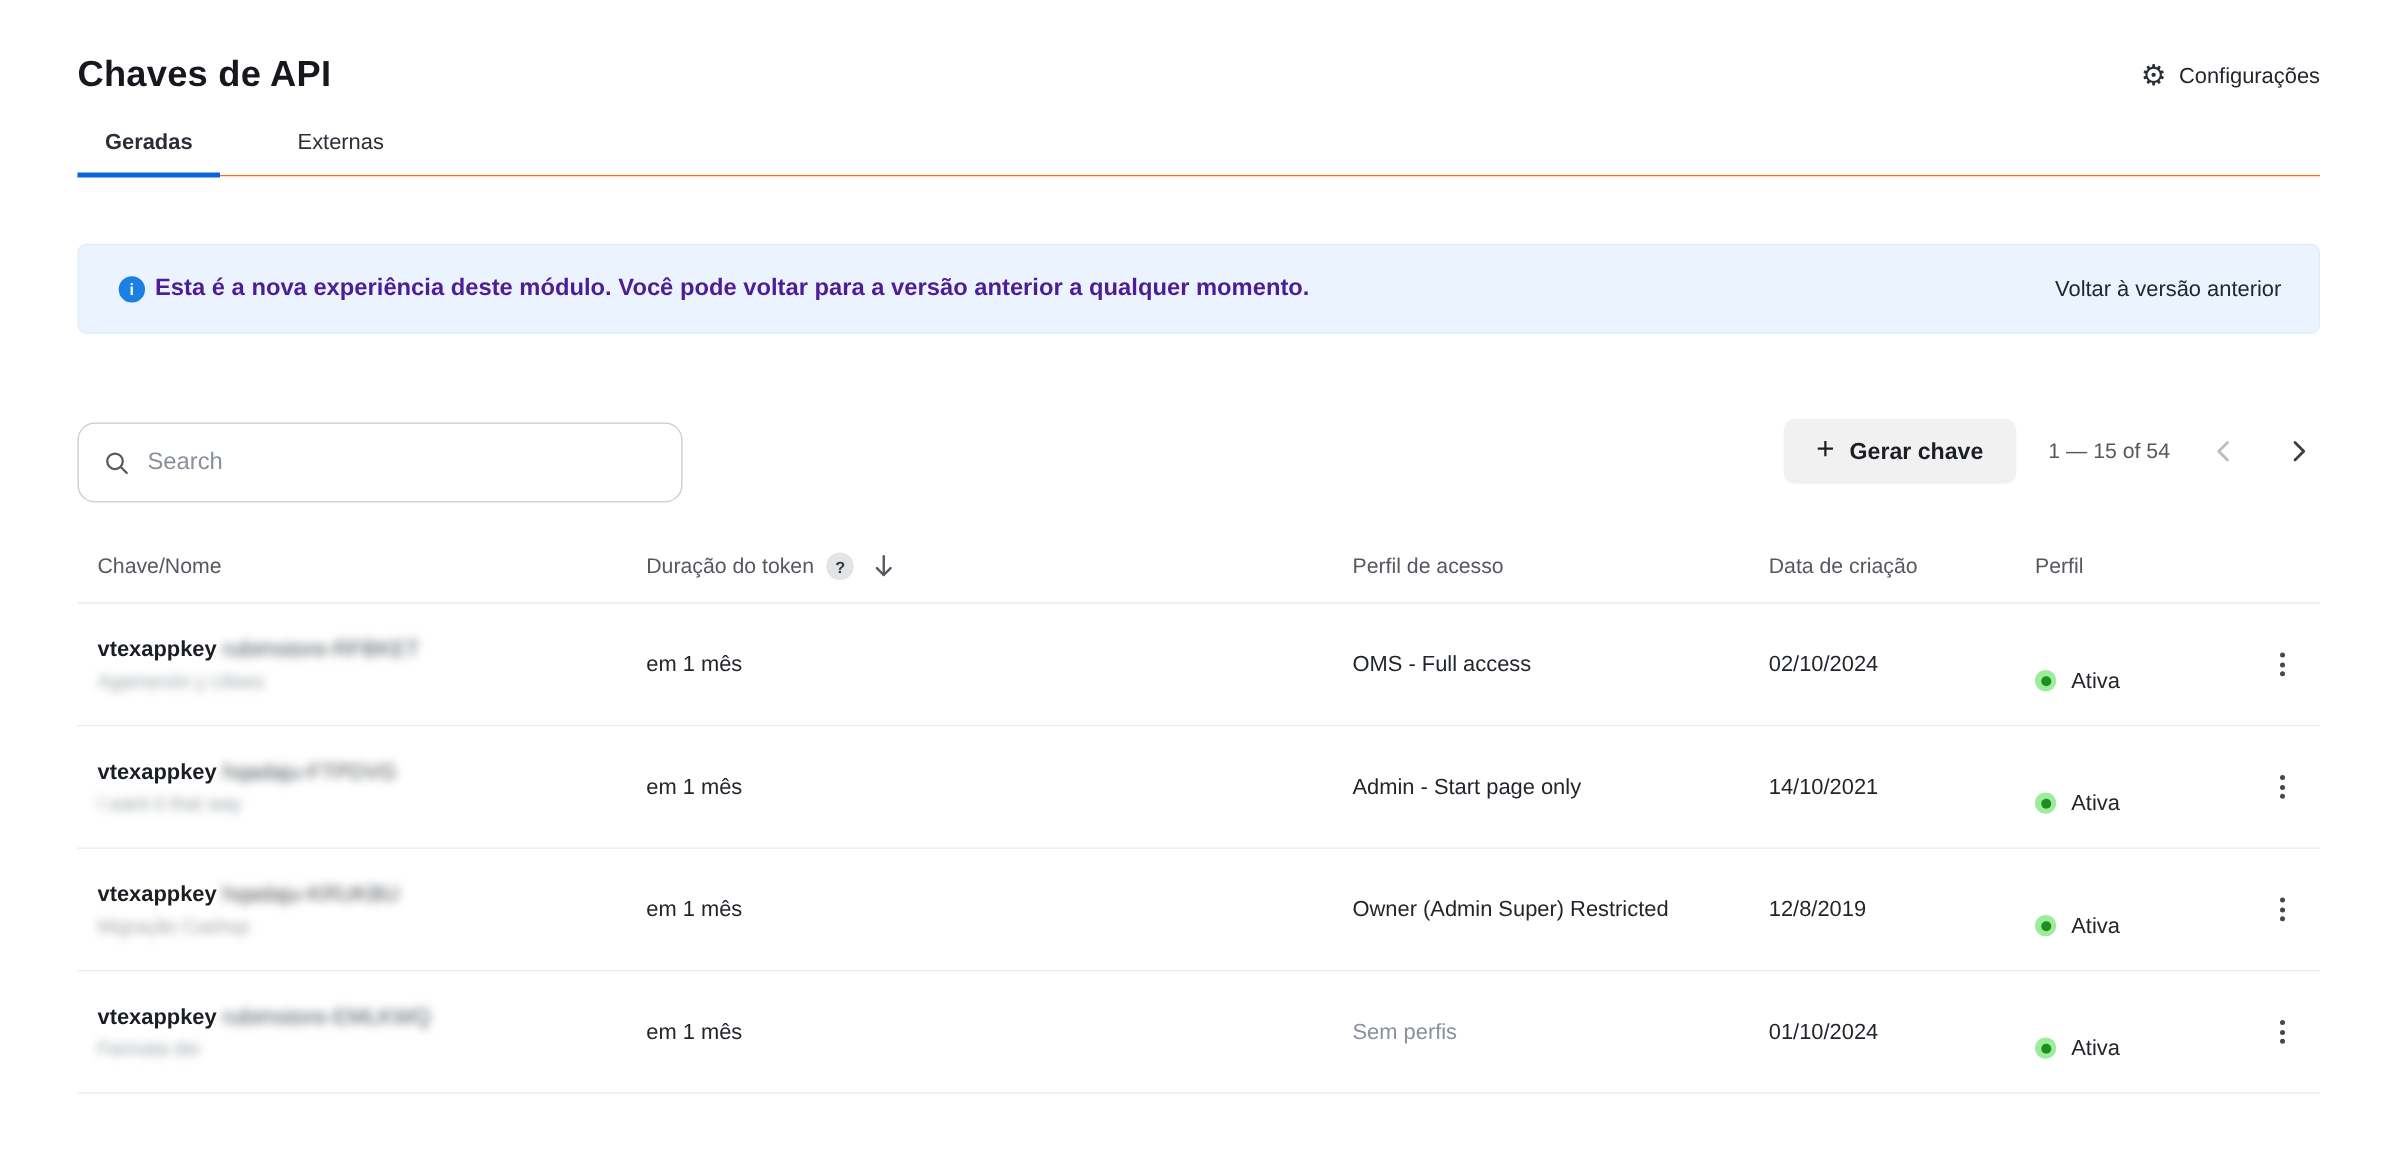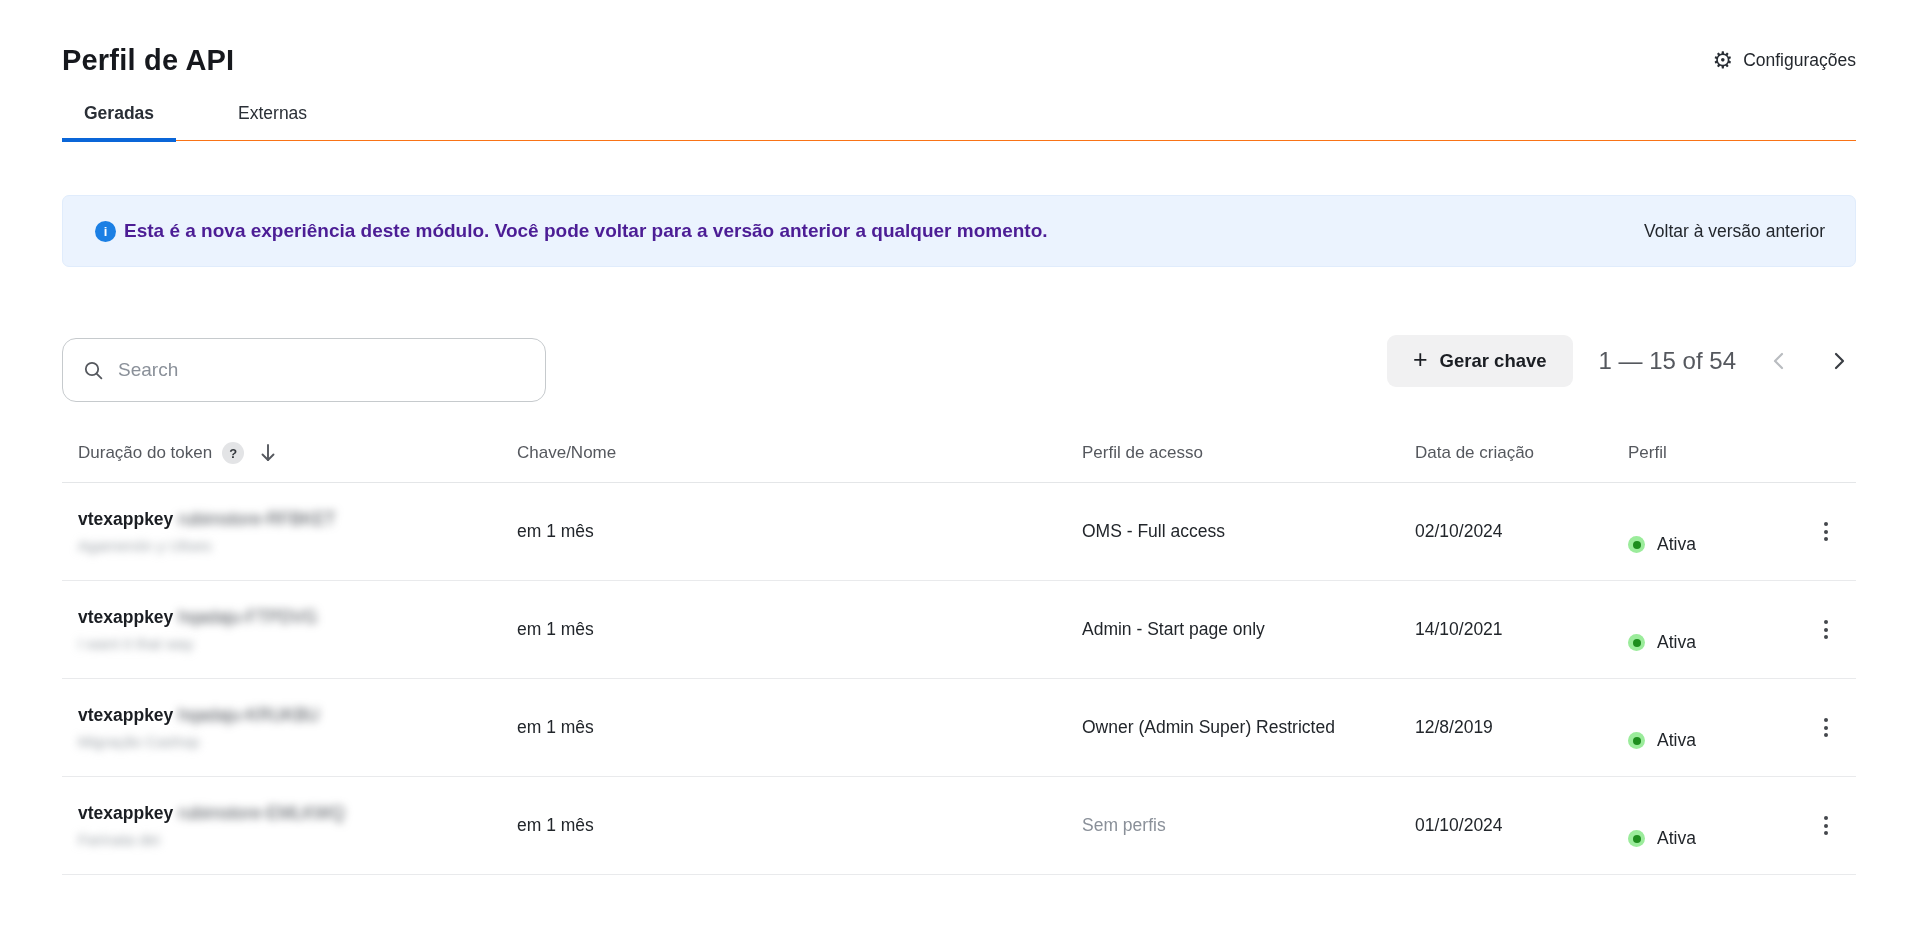--- a/index.html
+++ b/index.html
@@ -32,21 +32,21 @@
   .search-box { width:484px; height:64px; border:1px solid #c6cacd; border-radius:14px;
     display:flex; align-items:center; padding:4px 20px; gap:14px; background:#fff;margin-top:19px; }
   .search-box input { border:none; outline:none; font-size:19px; flex:1; color:#22262b;
     font-family:"Liberation Sans","DejaVu Sans",sans-serif; background:transparent; }
   .search-box input::placeholder { color:#8a9099; }
   .toolbar-right { display:flex; align-items:center; gap:26px; }
   .generate-btn { height:52px; padding:0 26px; background:#f1f1f2; border:none; border-radius:9px;
     font-size:18.5px; font-weight:700; color:#1b1e23; display:flex; align-items:center; gap:12px; cursor:pointer;
     font-family:"Liberation Sans","DejaVu Sans",sans-serif; }
   .plus { font-size:25px; font-weight:400; line-height:1; margin-top:-2px; }
-  .pagination-label { font-size:24px; color:#55585e; }
+  .pagination-label { font-size:17px; color:#55585e; }
   .page-nav { background:none; border:none; padding:6px; cursor:pointer; display:flex; align-items:center; }
   .page-nav.prev svg { stroke:#b9bcc0; }
   .page-nav.next svg { stroke:#3a3e44; }
 
   
   .table { margin-top:40px; }
   .trow { display:grid; grid-template-columns:439px 565px 333px 213px 178px 1fr; align-items:center; padding-left:16px; }
   .thead { padding-bottom:18px; border-bottom:1px solid #e4e6e8; }
   .th { font-size:17px; color:#55585e; display:flex; align-items:center; gap:10px; }
   .q-badge { width:22px; height:22px; border-radius:50%; background:#e3e4e6; color:#33373c; font-size:13px;
@@ -65,21 +65,21 @@
   .kebab { justify-self:end; margin-right:20px; background:none; border:none; cursor:pointer;
     display:flex; flex-direction:column; gap:3.5px; padding:8px; }
   .kebab span { width:4px; height:4px; border-radius:50%; background:#44474c; }
 </style>
 </head>
 <body>
 
 <div class="container">
 
   <div class="page-header">
-    <h1 class="page-title">Perfil de API</h1>
+    <h1 class="page-title">Chaves de API</h1>
     <div class="settings-btn">
       <span class="gear">⚙</span>
       <span>Configurações</span>
     </div>
   </div>
 
   <div class="tabbar">
     <div class="tab active">Geradas</div>
     <div class="tab">Externas</div>
   </div>
@@ -114,31 +114,31 @@
       <button class="page-nav next">
         <svg width="22" height="22" viewBox="0 0 22 22" fill="none" stroke-width="2.2" stroke-linecap="round" stroke-linejoin="round">
           <polyline points="8,4 15,11 8,18"></polyline>
         </svg>
       </button>
     </div>
   </div>
 
   <div class="table">
     <div class="trow thead">
+      <div class="th">Chave/Nome</div>
       <div class="th">
         <span>Duração do token</span>
         <span class="q-badge">?</span>
         <span class="sort-arrow">
           <svg width="20" height="22" viewBox="0 0 20 22" fill="none" stroke="#55585e" stroke-width="1.9" stroke-linecap="round" stroke-linejoin="round">
             <line x1="10" y1="3" x2="10" y2="18"></line>
               <polyline points="4.5,12.5 10,18 15.5,12.5"></polyline>
           </svg>
         </span>
       </div>
-      <div class="th">Chave/Nome</div>
       <div class="th">Perfil de acesso</div>
       <div class="th">Data de criação</div>
       <div class="th">Perfil</div>
       <div class="th"></div>
     </div>
 
     <div class="tbody">
 
       <div class="trow">
         <div>

